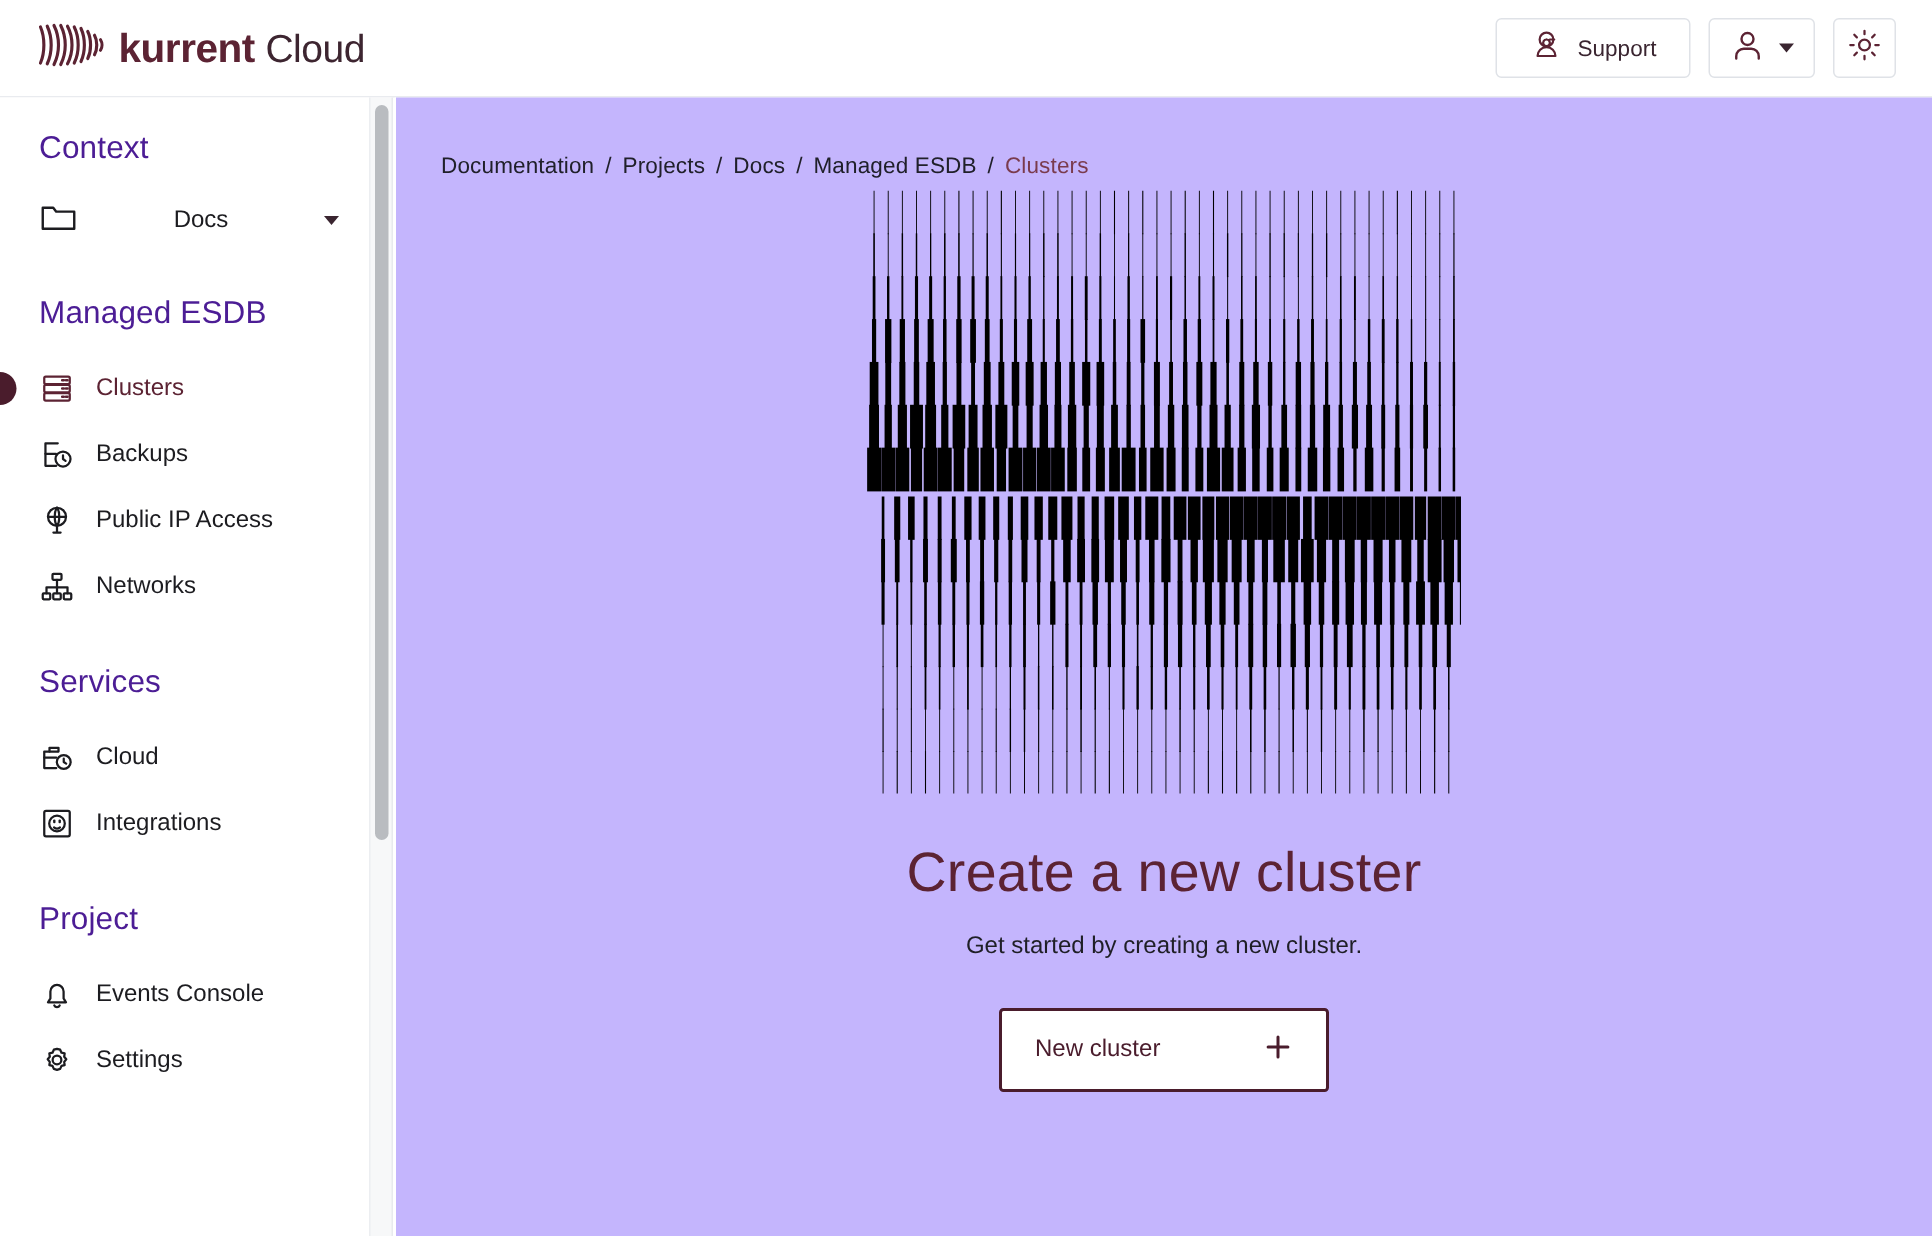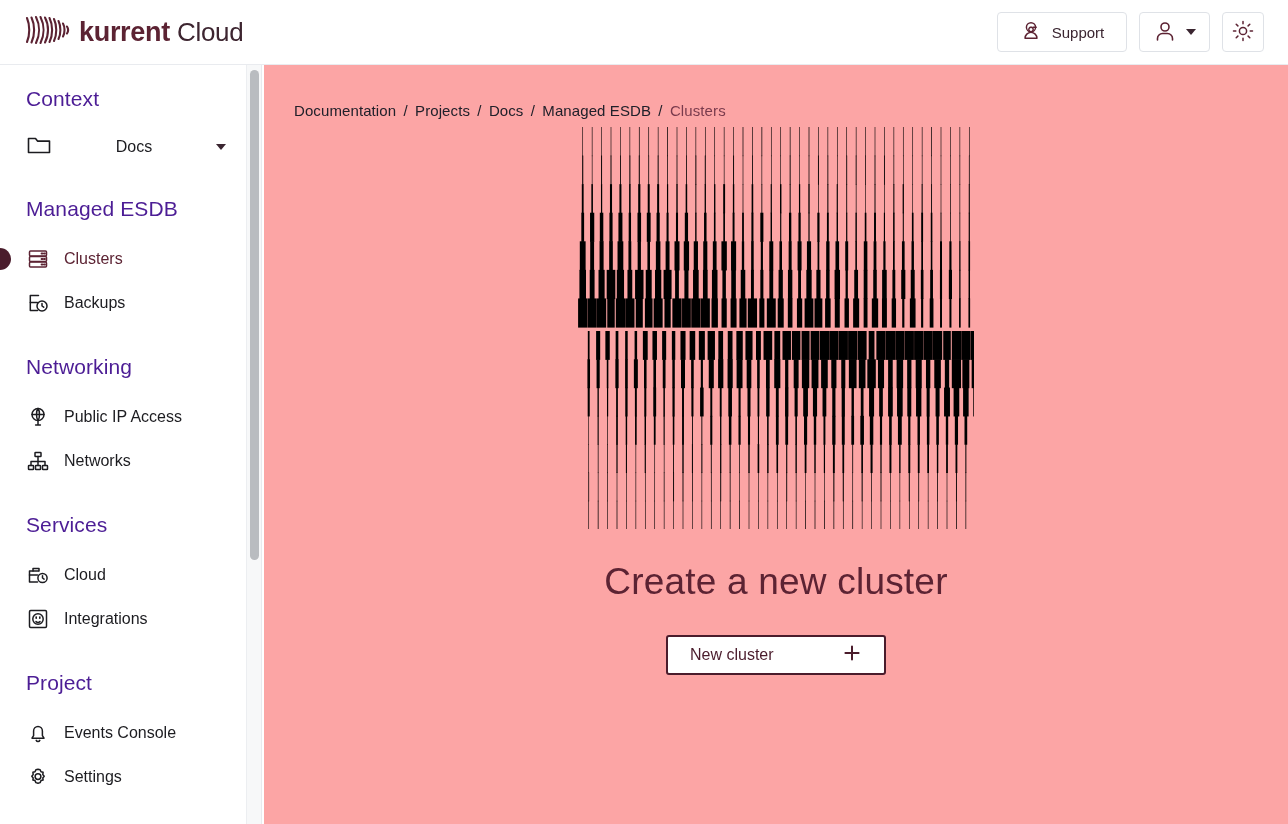--- a/index.html
+++ b/index.html
@@ -103,21 +103,21 @@
     position: absolute; left: -11px; top: 50%;
     transform: translateY(-50%);
     width: 22px; height: 22px; border-radius: 50%;
     background: #4a1c2c;
   }
 
   
   .main {
     position: absolute; top: 65px; left: 264px;
     width: 1024px; height: 759px;
-    background: #fca5a5; overflow: hidden;
+    background: #c4b5fd; overflow: hidden;
   }
   .breadcrumb {
     padding: 37px 0 0 30px; font-size: 15px; color: #20202a;
     letter-spacing: 0.1px;
   }
   .breadcrumb .crumb { color: #20202a; }
   .breadcrumb .sep { color: #20202a; margin: 0 3px; }
   .breadcrumb .crumb.current { color: #7a3b4d; }
 
   .empty-state {
@@ -126,21 +126,21 @@
   }
   .illustration { width: 396px; height: 402px; position: relative; }
   .empty-title {
     font-size: 37px; font-weight: 400; color: #5c2333;
     margin: 32px 0 0 0; letter-spacing: 0.2px;
   }
   .empty-sub {
     font-size: 16px; color: #1f1f26; margin: 19px 0 0 0;
   }
   .cta {
-    margin-top: 32px; width: 220px; height: 40px;
+    margin-top: 32px; width: 220px; height: 56px;
     border: 2px solid #4a1c2c; border-radius: 3px;
     background: #ffffff; cursor: pointer;
     display: flex; align-items: center; justify-content: space-between;
     padding: 0 22px; color: #4a1c2c; font-size: 16px;
     font-family: "Liberation Sans", sans-serif;
   }
 </style>
 </head>
 <body>
 
@@ -240,21 +240,20 @@
         <svg width="24" height="24" viewBox="0 0 24 24" fill="none" stroke="#1c1c20" stroke-width="1.5" stroke-linecap="round" stroke-linejoin="round">
           <path d="M12.5 4.5H4.3v15h7.2"></path>
           <path d="M4.3 11.5h7"></path>
           <circle cx="16" cy="15" r="5"></circle>
           <path d="M16 12.6V15l1.7 1.2"></path>
         </svg>
       </span>
       <span>Backups</span>
     </div>
 
-    <div class="sec-title spaced">Networking</div>
 
     <div class="nav-item">
       <span class="ico">
         <svg width="24" height="24" viewBox="0 0 24 24" fill="none" stroke="#1c1c20" stroke-width="1.5" stroke-linecap="round">
           <circle cx="12" cy="9.5" r="6"></circle>
           <path d="M6 9.5h12M12 3.5c2 2.4 2 9.6 0 12M12 3.5c-2 2.4-2 9.6 0 12"></path>
           <path d="M12 15.5v4.5M9.6 20h4.8"></path>
         </svg>
       </span>
       <span>Public IP Access</span>
@@ -933,20 +932,21 @@
             <rect x="396.99" y="345.43" width="0.60" height="28.89" fill="#000000"></rect>
             <rect x="396.28" y="317.14" width="2.01" height="28.89" fill="#000000"></rect>
             <rect x="396.20" y="288.86" width="2.18" height="28.89" fill="#000000"></rect>
             <rect x="395.26" y="260.57" width="4.05" height="28.89" fill="#000000"></rect>
             <rect x="393.66" y="232.29" width="7.26" height="28.89" fill="#000000"></rect>
             <rect x="392.67" y="204.00" width="9.24" height="28.89" fill="#000000"></rect>
           </svg>
       </div>
 
       <h1 class="empty-title">Create a new cluster</h1>
+      <p class="empty-sub">Get started by creating a new cluster.</p>
 
       <button class="cta">
         <span>New cluster</span>
         <span>
           <svg width="20" height="20" viewBox="0 0 20 20" fill="none" stroke="#4a1c2c" stroke-width="2" stroke-linecap="round">
             <path d="M10 3.4v13.2M3.4 10h13.2"></path>
           </svg>
         </span>
       </button>
 

